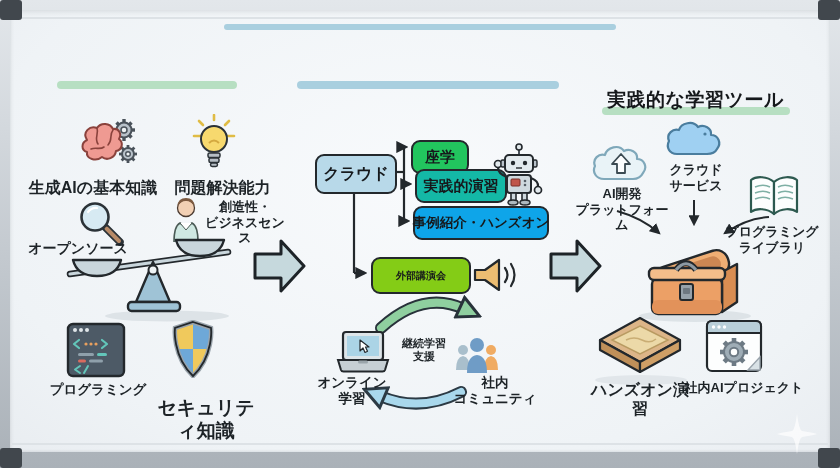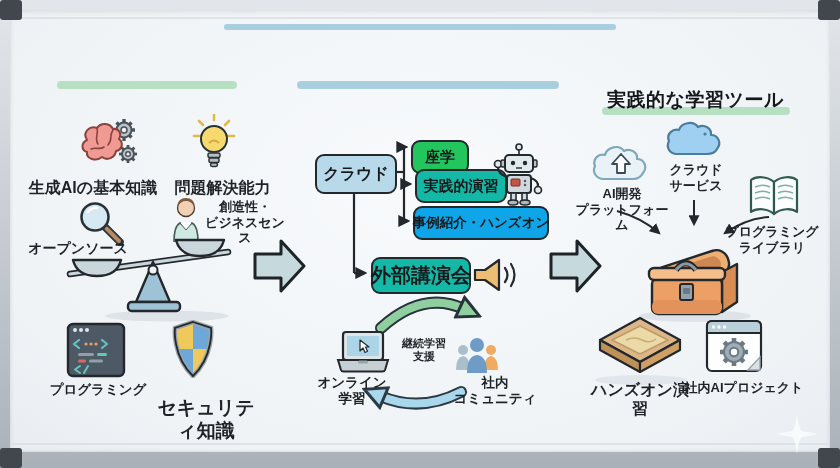--- a/index.html
+++ b/index.html
@@ -212,21 +212,21 @@
     <path d="M23 2 L41 8 C41 8 44 36 23 56 C2 36 5 8 5 8 Z" fill="none" stroke="#9aa4ac" stroke-width="4.5"></path>
     <path d="M23 2 L41 8 C41 8 44 36 23 56 C2 36 5 8 5 8 Z" fill="none" stroke="#23282c" stroke-width="1.8"></path>
   </svg>
 </div>
 <div class="lbl" style="left:150px;top:397px;width:112px;font-size:19px">セキュリティ知識</div>
 
 <div class="box" style="left:315px;top:154px;width:78px;height:36px;background:#b8d9e9;font-size:16px">クラウド</div>
 <div class="box" style="left:411px;top:140px;width:54px;height:30px;background:#22c55e;font-size:15px">座学</div>
 <div class="box" style="left:415px;top:169px;width:88px;height:30px;background:#14b8a6;font-size:15px">実践的演習</div>
 <div class="box" style="left:413px;top:206px;width:132px;height:30px;background:#0ea5e9;font-size:13.5px">事例紹介・ハンズオン</div>
-<div class="box" style="left:371px;top:257px;width:96px;height:33px;background:#14b8a6;font-size:20px">外部講演会</div>
+<div class="box" style="left:371px;top:257px;width:96px;height:33px;background:#84cc16;font-size:10px">外部講演会</div>
 
 <div class="icon" style="left:472px;top:258px;width:48px;height:34px">
   <svg viewBox="0 0 48 34">
     <path d="M3 12 L13 12 L27 2 L27 32 L13 22 L3 22 Z" fill="#ecbd72" stroke="#23282c" stroke-width="2.2" stroke-linejoin="round"></path>
     <path d="M33 10 Q38 17 33 24" fill="none" stroke="#23282c" stroke-width="2.2" stroke-linecap="round"></path>
     <path d="M39 6 Q46 17 39 28" fill="none" stroke="#23282c" stroke-width="2.2" stroke-linecap="round"></path>
   </svg>
 </div>
 
 <div class="icon" style="left:492px;top:142px;width:54px;height:64px">

